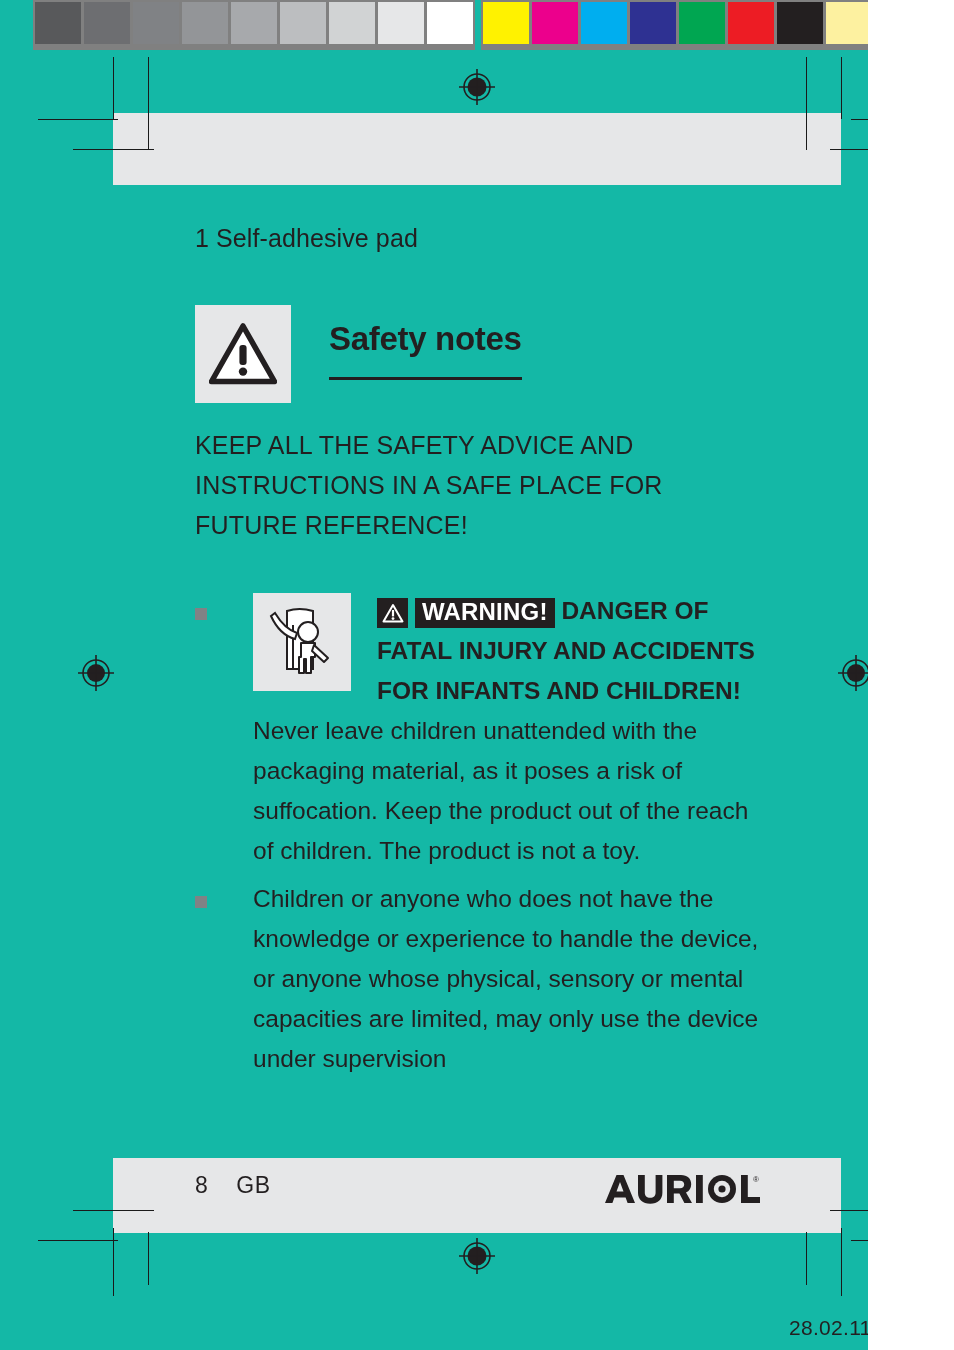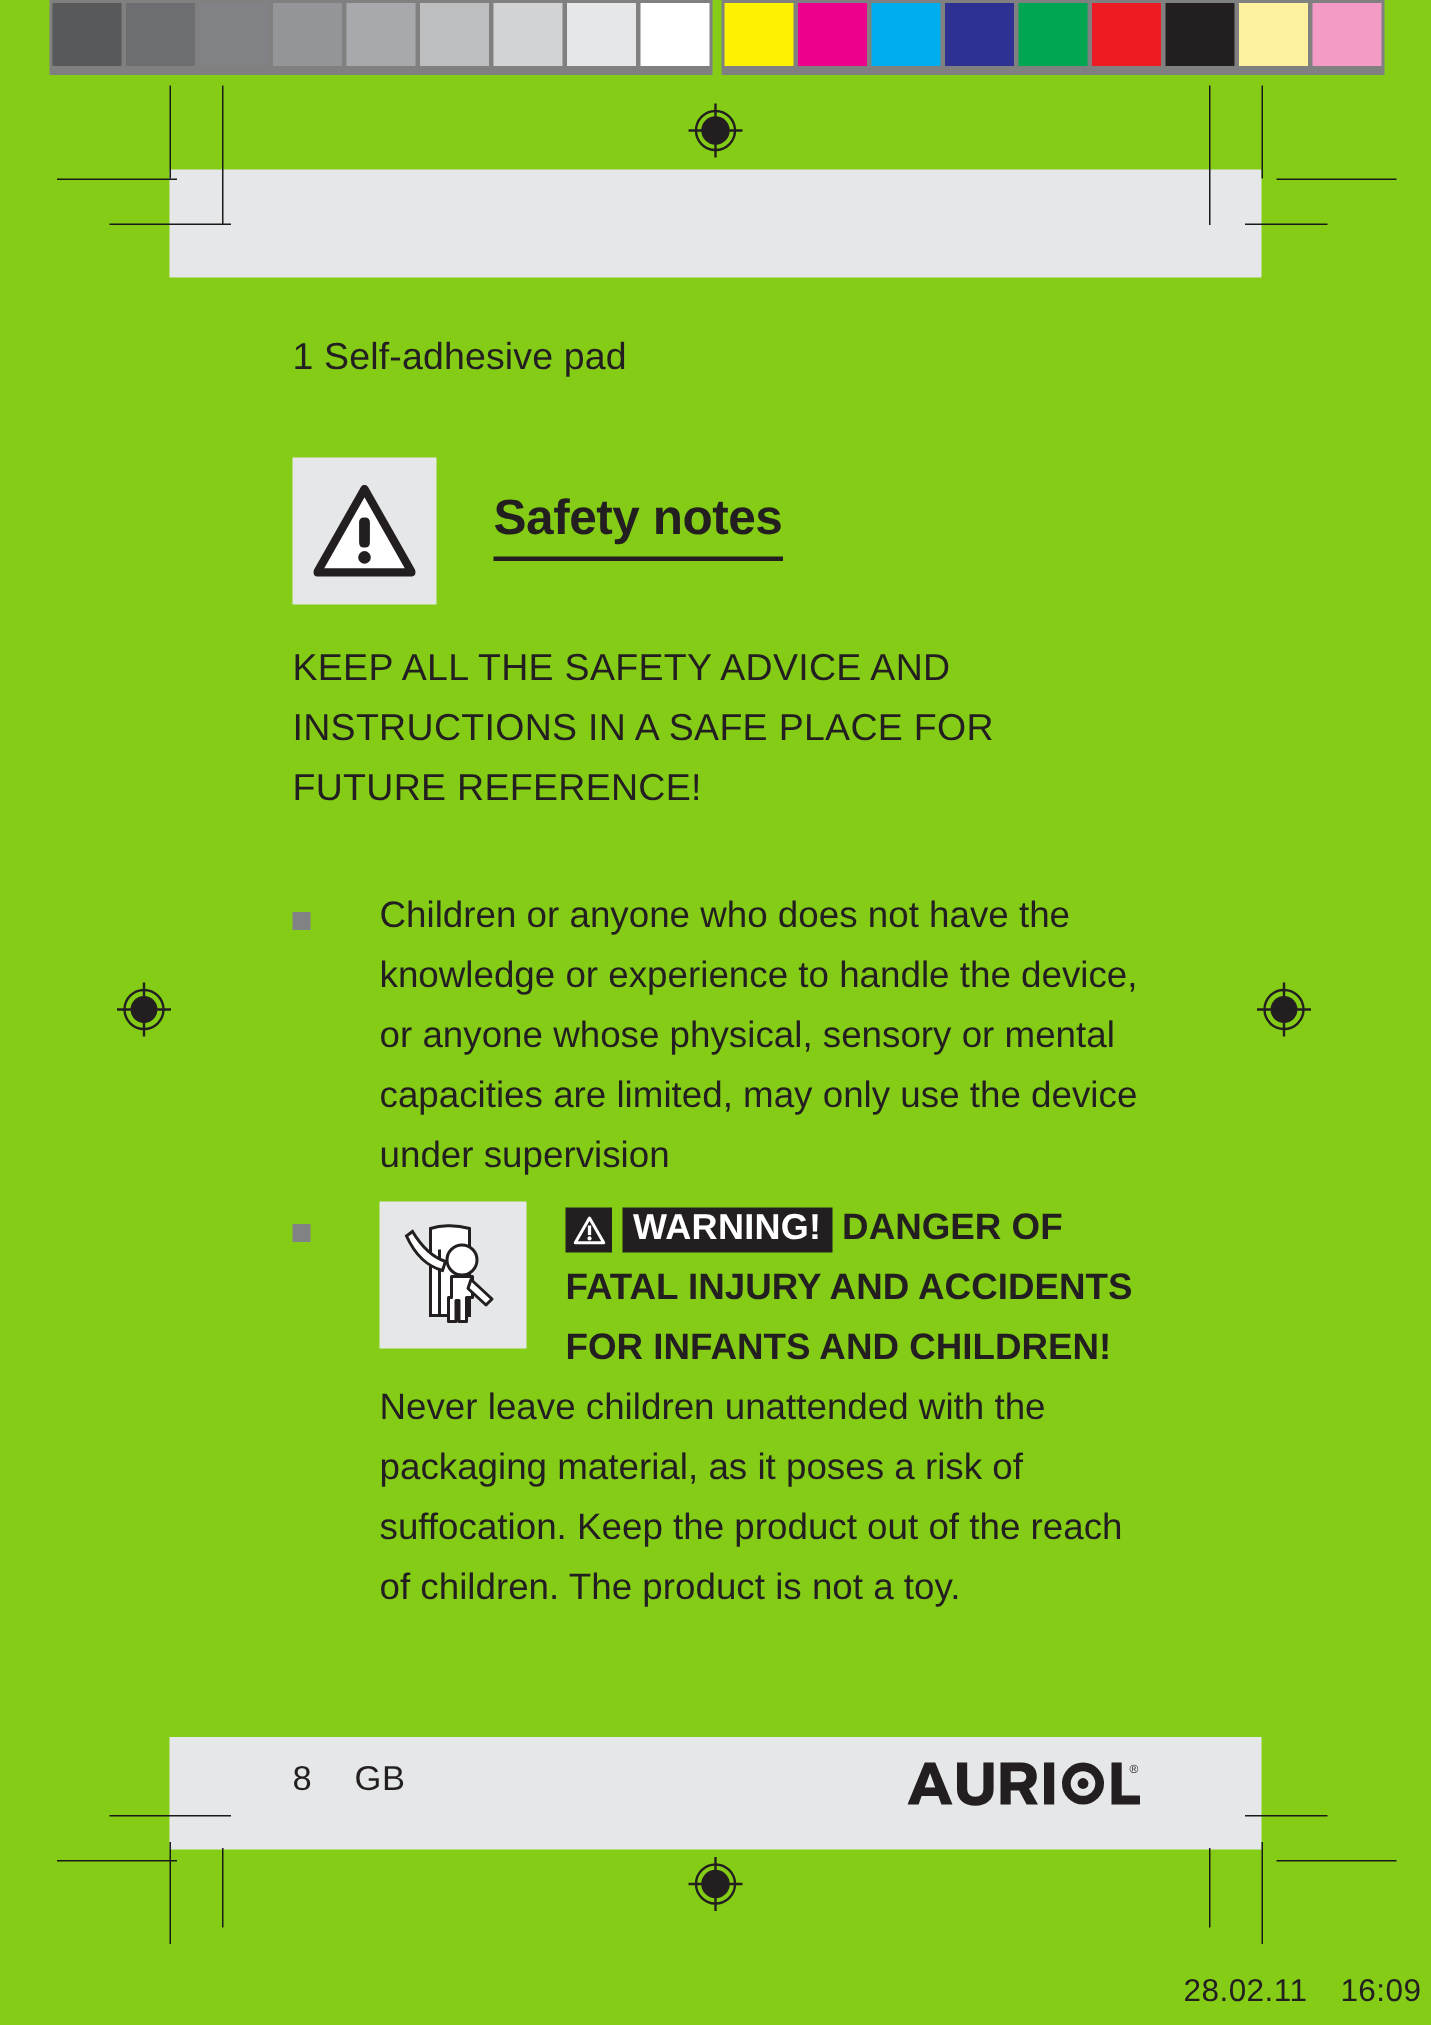--- a/index.html
+++ b/index.html
@@ -7,24 +7,24 @@
     margin: 0;
     padding: 0;
     background: #ffffff;
   }
   body {
     font-family: "Liberation Sans", sans-serif;
     -webkit-font-smoothing: antialiased;
   }
   #page {
     position: relative;
-    width: 954px;
+    width: 868px;
     height: 1350px;
     overflow: hidden;
-    background: #84cc16;
+    background: #14b8a6;
   }
 
   
   .colorbar-group {
     position: absolute;
     top: 0;
     height: 50px;
     background: #808080;
     display: flex;
     align-items: stretch;
@@ -107,21 +107,21 @@
   .section-title-wrap {
     margin-left: 38px;
     padding-bottom: 6px;
   }
   .section-title {
     font-size: 33px;
     font-weight: bold;
     letter-spacing: -0.3px;
     color: #231f20;
     border-bottom: 3px solid #231f20;
-    padding-bottom: 8px;
+    padding-bottom: 20px;
     display: inline-block;
     line-height: 1.05;
   }
 
   .caps-block {
     font-size: 25px;
     line-height: 40px;
     letter-spacing: 0.2px;
     margin: 0 0 46px 0;
     color: #231f20;
@@ -332,25 +332,20 @@
           <rect x="30.4" y="22" width="7.2" height="20" rx="3" fill="#231f20"></rect>
           <circle cx="34" cy="48.6" r="4.2" fill="#231f20"></circle>
         </svg>
       </div>
       <div class="section-title-wrap">
         <span class="section-title">Safety notes</span>
       </div>
     </div>
 
     <p class="caps-block">KEEP ALL THE SAFETY ADVICE AND INSTRUCTIONS IN A SAFE PLACE FOR FUTURE REFERENCE!</p>
-
-    <div class="bullet-item">
-      <span class="bullet-square"></span>
-      <div class="bullet-body">Children or anyone who does not have the knowledge or experience to handle the device, or anyone whose physical, sensory or mental capacities are limited, may only use the device under supervision</div>
-    </div>
 
     <div class="bullet-item">
       <span class="bullet-square"></span>
       <div class="bullet-body">
         <span class="child-tile">
           <svg width="66" height="74" viewBox="0 0 66 74" aria-hidden="true">
 
             <path d="M18 6 C24 4 34 3 44 6 L44 64 L18 64 Z" fill="#ffffff" stroke="#231f20" stroke-width="2"></path>
             <line x1="24" y1="20" x2="24" y2="64" stroke="#231f20" stroke-width="2"></line>
 
@@ -369,20 +364,25 @@
               <path d="M11 2 L20.5 18.5 L1.5 18.5 Z" fill="#231f20" stroke="#ffffff" stroke-width="2" stroke-linejoin="round"></path>
               <rect x="9.9" y="7" width="2.2" height="6.4" fill="#ffffff"></rect>
               <circle cx="11" cy="15.6" r="1.4" fill="#ffffff"></circle>
             </svg>
           </span>
           <span class="word">WARNING!</span>
         </span><span class="b"> DANGER OF FATAL INJURY AND ACCIDENTS FOR INFANTS AND CHILDREN!</span><span> Never leave children unattended with the packaging material, as it poses a risk of suffocation. Keep the product out of the reach of children. The product is not a toy.</span>
       </div>
     </div>
 
+    <div class="bullet-item">
+      <span class="bullet-square"></span>
+      <div class="bullet-body">Children or anyone who does not have the knowledge or experience to handle the device, or anyone whose physical, sensory or mental capacities are limited, may only use the device under supervision</div>
+    </div>
+
   </div>
 
   <div id="footer">
     <span class="page-num">8</span>
     <span class="lang-code">GB</span>
   </div>
 
   <div id="brand-logo">
     <svg width="155" height="34" viewBox="0 0 155 34" aria-hidden="true">
       <g fill="#231f20">

